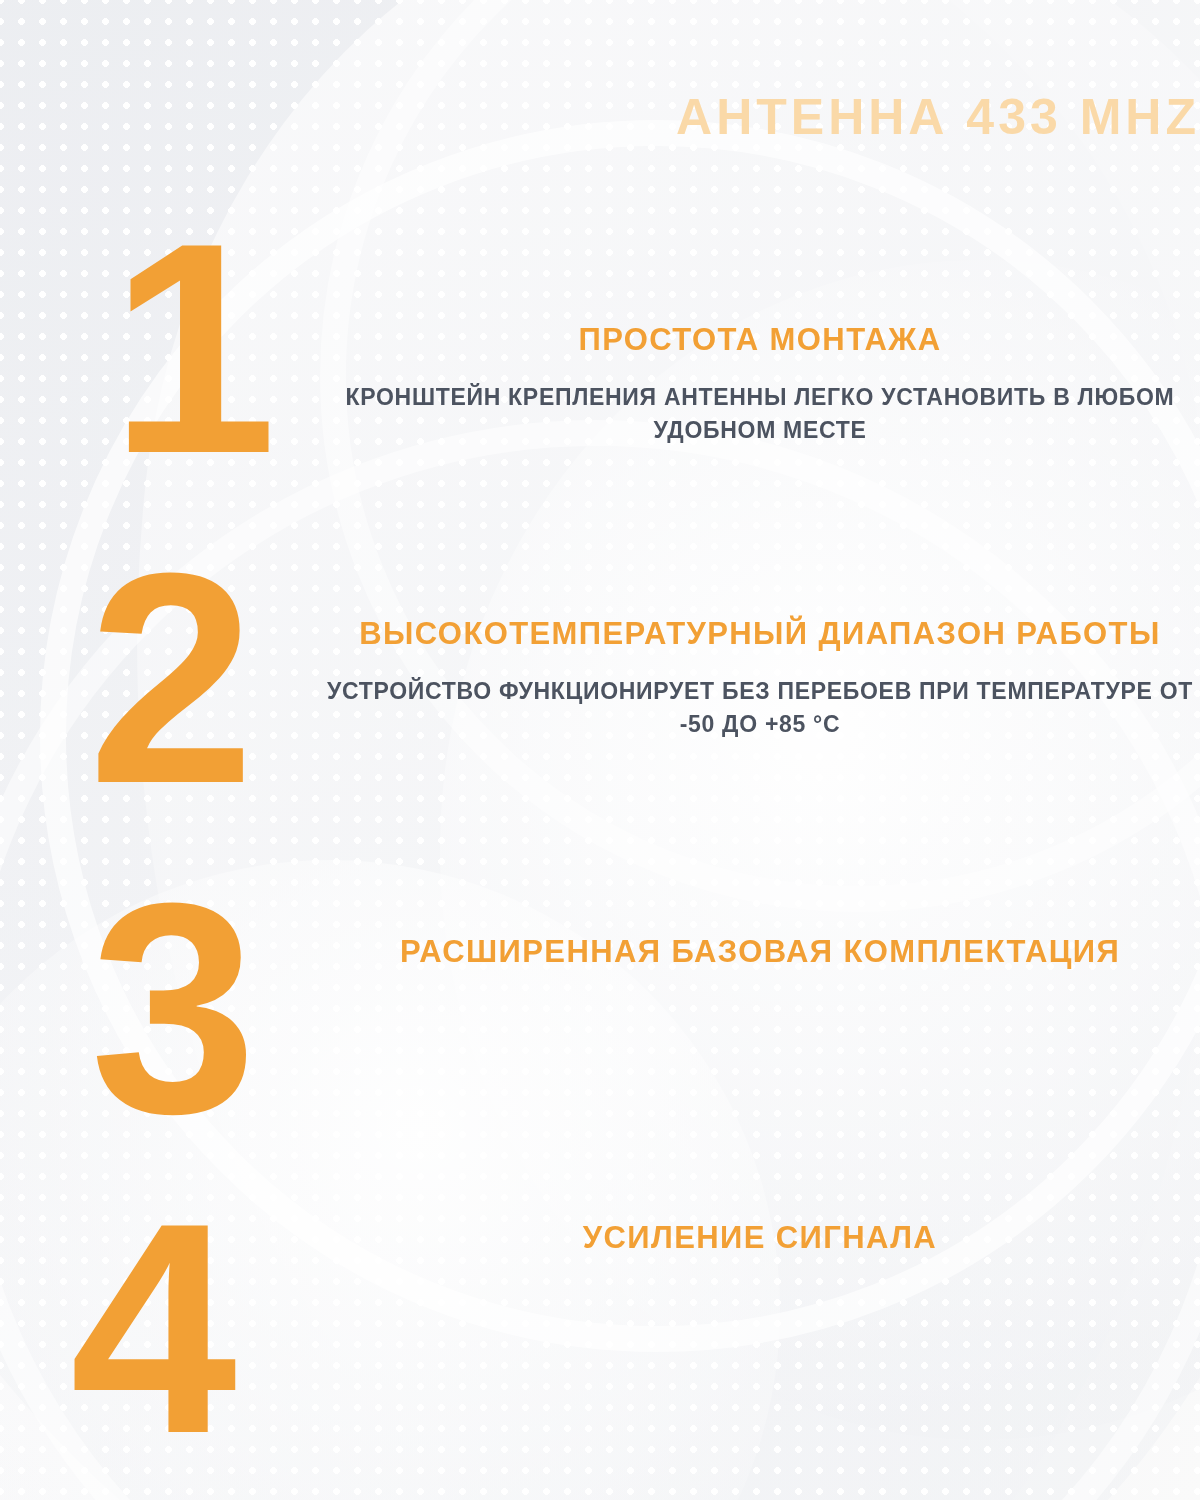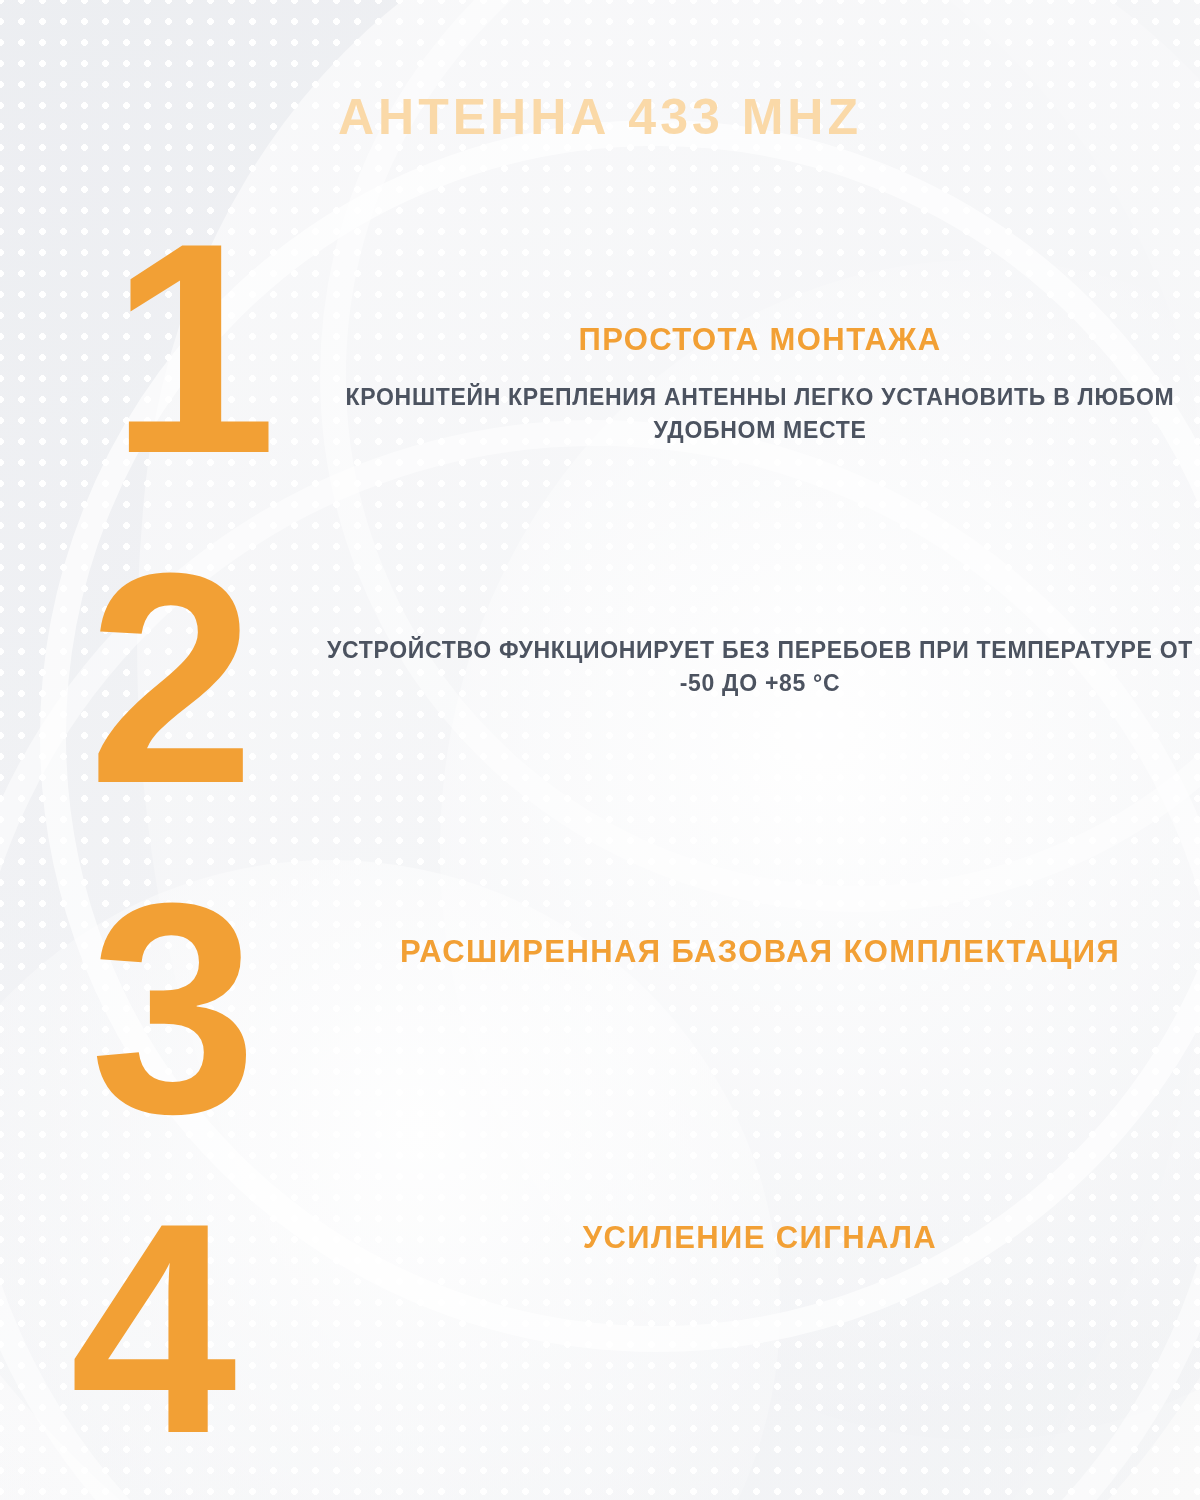--- a/index.html
+++ b/index.html
@@ -93,21 +93,21 @@
     z-index: 5;
     width: 1200px;
     height: 1500px;
   }
 
   .title {
     position: absolute;
     top: 88px;
     left: 0;
     width: 1200px;
-    text-align: center;
+    text-align: right;
     font-size: 50px;
     font-weight: bold;
     letter-spacing: 4px;
     color: #fad9a8;
     text-transform: uppercase;
   }
 
   .numbers {
     position: absolute;
     left: 70px;
@@ -196,20 +196,21 @@
     </div>
 
     <div class="items">
 
       <div class="item item-1">
         <div class="item-title">ПРОСТОТА МОНТАЖА</div>
         <div class="item-desc">КРОНШТЕЙН КРЕПЛЕНИЯ АНТЕННЫ ЛЕГКО УСТАНОВИТЬ В ЛЮБОМ УДОБНОМ МЕСТЕ</div>
       </div>
 
       <div class="item item-2">
+        <div class="item-title">ВЫСОКОТЕМПЕРАТУРНЫЙ ДИАПАЗОН РАБОТЫ</div>
         <div class="item-desc">УСТРОЙСТВО ФУНКЦИОНИРУЕТ БЕЗ ПЕРЕБОЕВ ПРИ ТЕМПЕРАТУРЕ ОТ -50 ДО +85 °С</div>
       </div>
 
       <div class="item item-3">
         <div class="item-title">РАСШИРЕННАЯ БАЗОВАЯ КОМПЛЕКТАЦИЯ</div>
       </div>
 
       <div class="item item-4">
         <div class="item-title">УСИЛЕНИЕ СИГНАЛА</div>
       </div>

